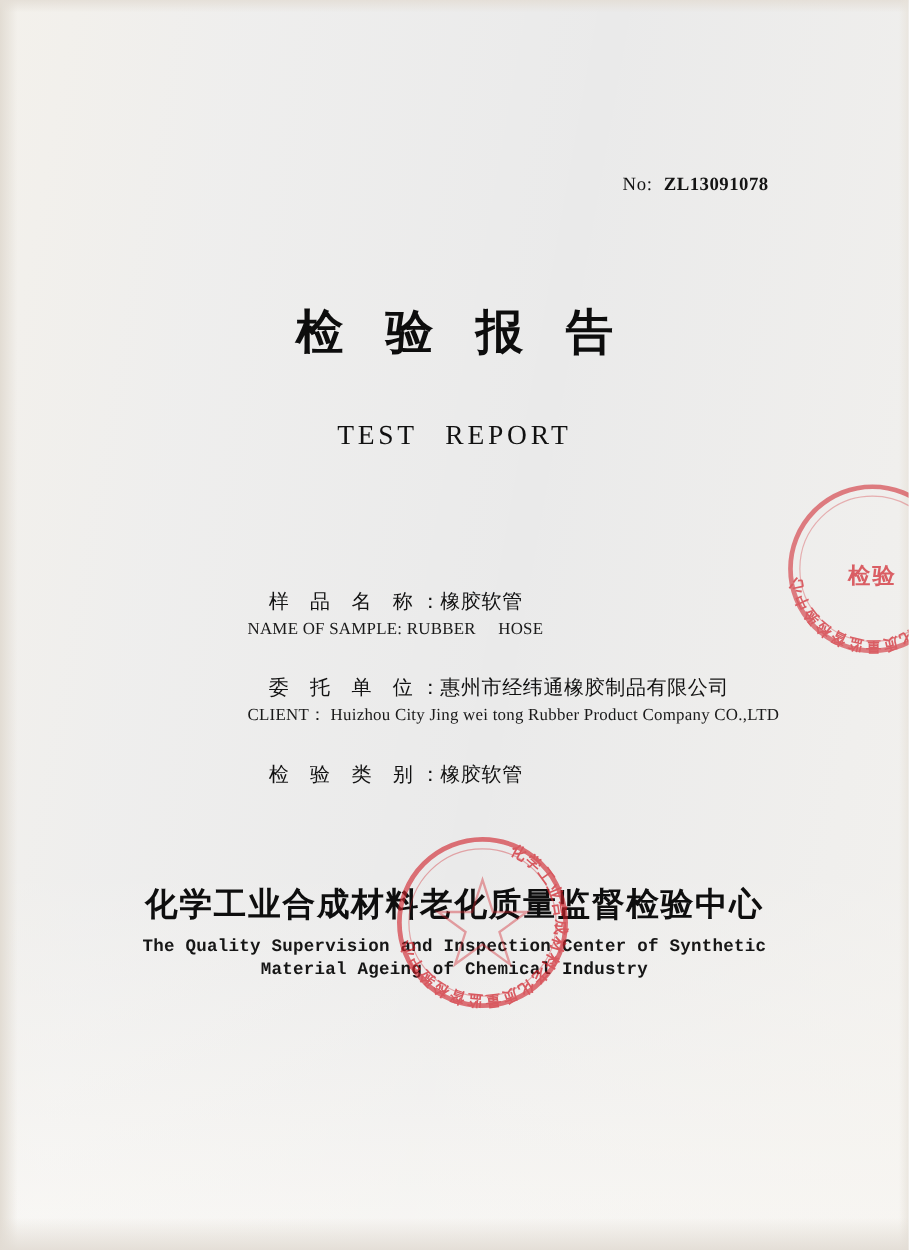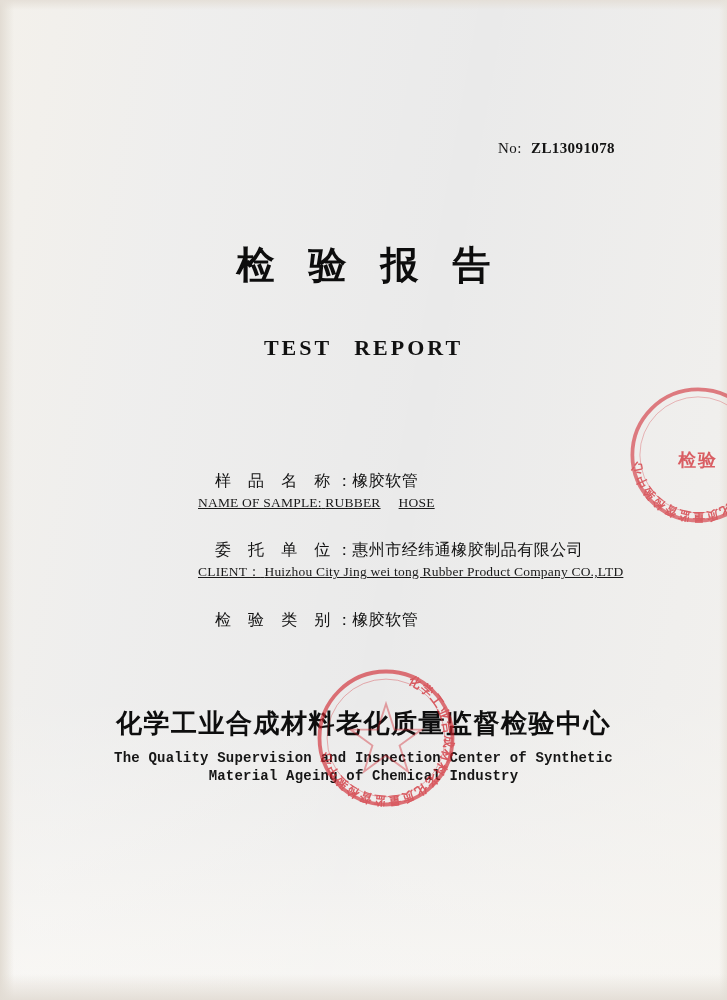--- a/index.html
+++ b/index.html
@@ -83,21 +83,21 @@
     text-indent: 34px;
     color: #0d0d0d;
   }
   #title-en {
     position: absolute;
     top: 335px;
     left: 0;
     right: 0;
     text-align: center;
     font-family: "Liberation Serif", serif;
-    font-weight: bold;
+    font-weight: normal;
     font-size: 22px;
     letter-spacing: 3px;
     color: #111;
   }
   #title-en .gap { display: inline-block; width: 22px; }
 
   
   #info-block {
     position: absolute;
     top: 470px;
@@ -116,21 +116,20 @@
   .info-cn .lbl { letter-spacing: 6px; }
   .info-cn .colon { letter-spacing: 0; }
   .info-cn .val { letter-spacing: 0.5px; }
   .info-en {
     font-family: "Liberation Serif", serif;
     font-size: 13.5px;
     color: #1a1a1a;
     white-space: nowrap;
     margin-top: 3px;
     letter-spacing: 0.2px;
-    text-decoration: underline;
   }
   .info-en .en-gap { display: inline-block; width: 18px; }
 
   
   #footer {
     position: absolute;
     top: 706px;
     left: 0;
     right: 0;
     text-align: center;

